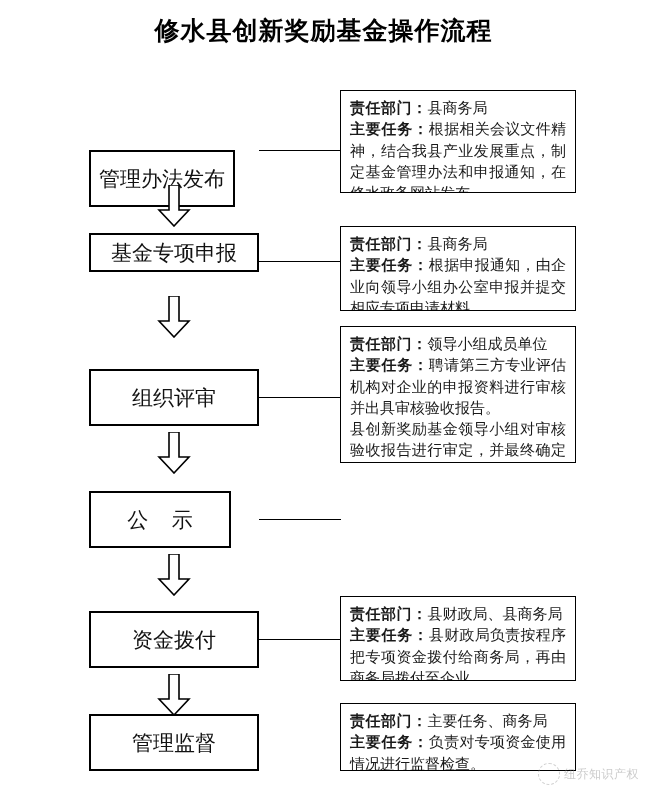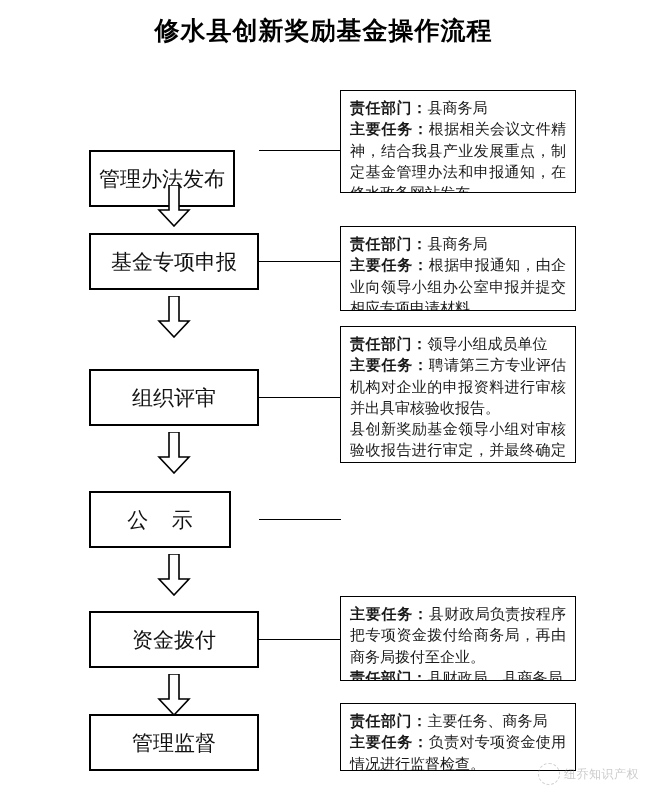--- a/index.html
+++ b/index.html
@@ -136,21 +136,21 @@
     <span class="note-line"><span class="note-key">责任部门：</span><span>县商务局</span></span>
     <span class="note-line"><span class="note-key">主要任务：</span><span>根据相关会议文件精神，结合我县产业发展重点，制定基金管理办法和申报通知，在修水政务网站发布。</span></span>
   </div>
 
   <div class="arrow" style="left:157px; top:185px;">
     <svg width="34" height="42" viewBox="0 0 34 42">
       <polygon points="12,0 22,0 22,25 32,25 17,41 2,25 12,25" fill="#ffffff" stroke="#000000" stroke-width="1.6"></polygon>
     </svg>
   </div>
 
-  <div class="step-box" style="left:89px; top:233px; width:170px; height:57px;">
+  <div class="step-box" style="left:89px; top:233px; width:170px; height:39px;">
     <span class="label">基金专项申报</span>
   </div>
   <div class="connector" style="left:259px; top:261px; width:82px;"></div>
   <div class="note-box" style="left:340px; top:226px; width:236px; height:85px;">
     <span class="note-line"><span class="note-key">责任部门：</span><span>县商务局</span></span>
     <span class="note-line"><span class="note-key">主要任务：</span><span>根据申报通知，由企业向领导小组办公室申报并提交相应专项申请材料。</span></span>
   </div>
 
   <div class="arrow" style="left:157px; top:296px;">
     <svg width="34" height="42" viewBox="0 0 34 42">
@@ -183,22 +183,22 @@
     <svg width="34" height="42" viewBox="0 0 34 42">
       <polygon points="12,0 22,0 22,25 32,25 17,41 2,25 12,25" fill="#ffffff" stroke="#000000" stroke-width="1.6"></polygon>
     </svg>
   </div>
 
   <div class="step-box" style="left:89px; top:611px; width:170px; height:57px;">
     <span class="label">资金拨付</span>
   </div>
   <div class="connector" style="left:259px; top:639px; width:82px;"></div>
   <div class="note-box" style="left:340px; top:596px; width:236px; height:85px;">
+    <span class="note-line"><span class="note-key">责任部门：</span><span>县财政局、县商务局</span></span>
     <span class="note-line"><span class="note-key">主要任务：</span><span>县财政局负责按程序把专项资金拨付给商务局，再由商务局拨付至企业。</span></span>
-    <span class="note-line"><span class="note-key">责任部门：</span><span>县财政局、县商务局</span></span>
   </div>
 
   <div class="arrow" style="left:157px; top:674px;">
     <svg width="34" height="42" viewBox="0 0 34 42">
       <polygon points="12,0 22,0 22,25 32,25 17,41 2,25 12,25" fill="#ffffff" stroke="#000000" stroke-width="1.6"></polygon>
     </svg>
   </div>
 
   <div class="step-box" style="left:89px; top:714px; width:170px; height:57px;">
     <span class="label">管理监督</span>

